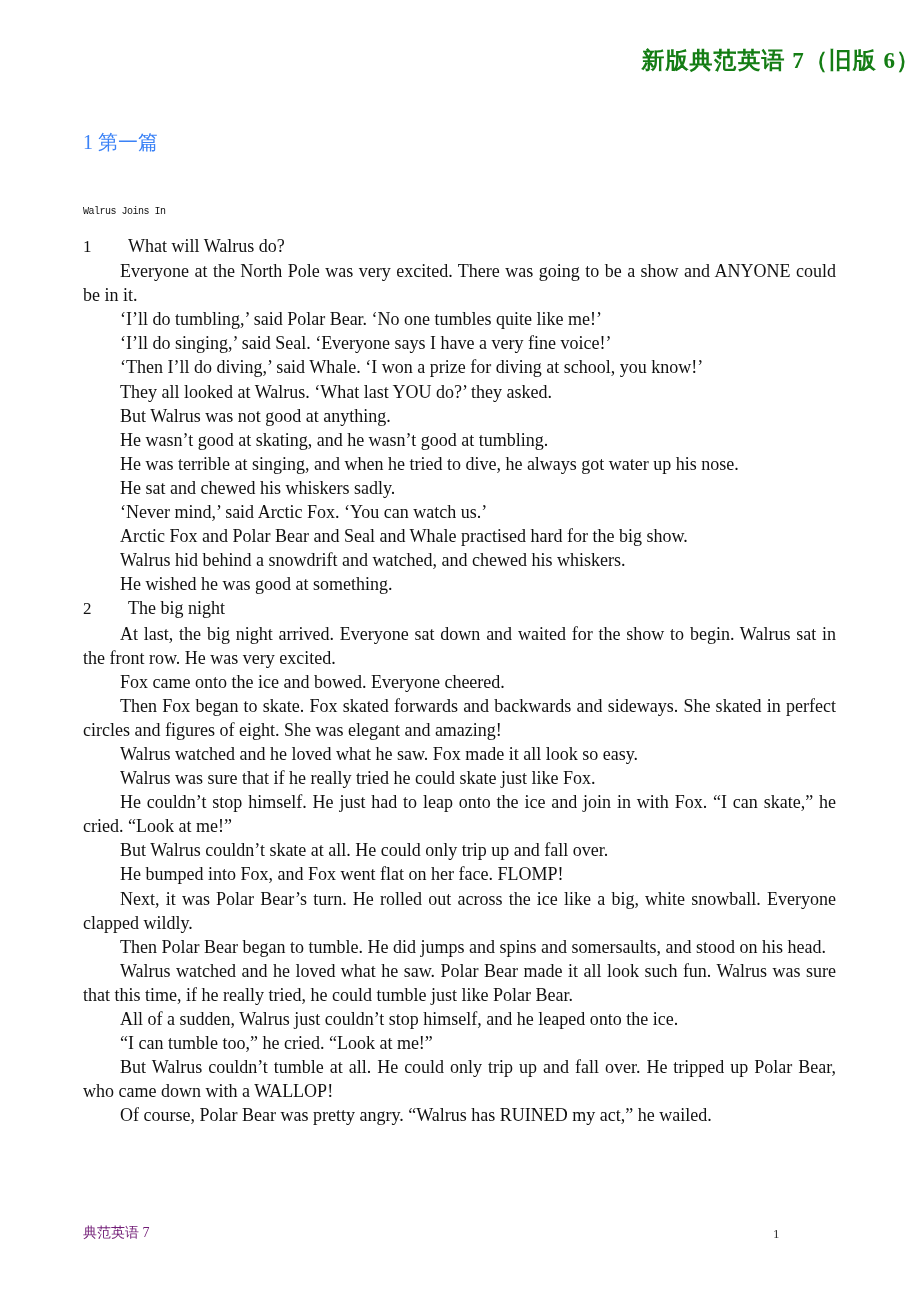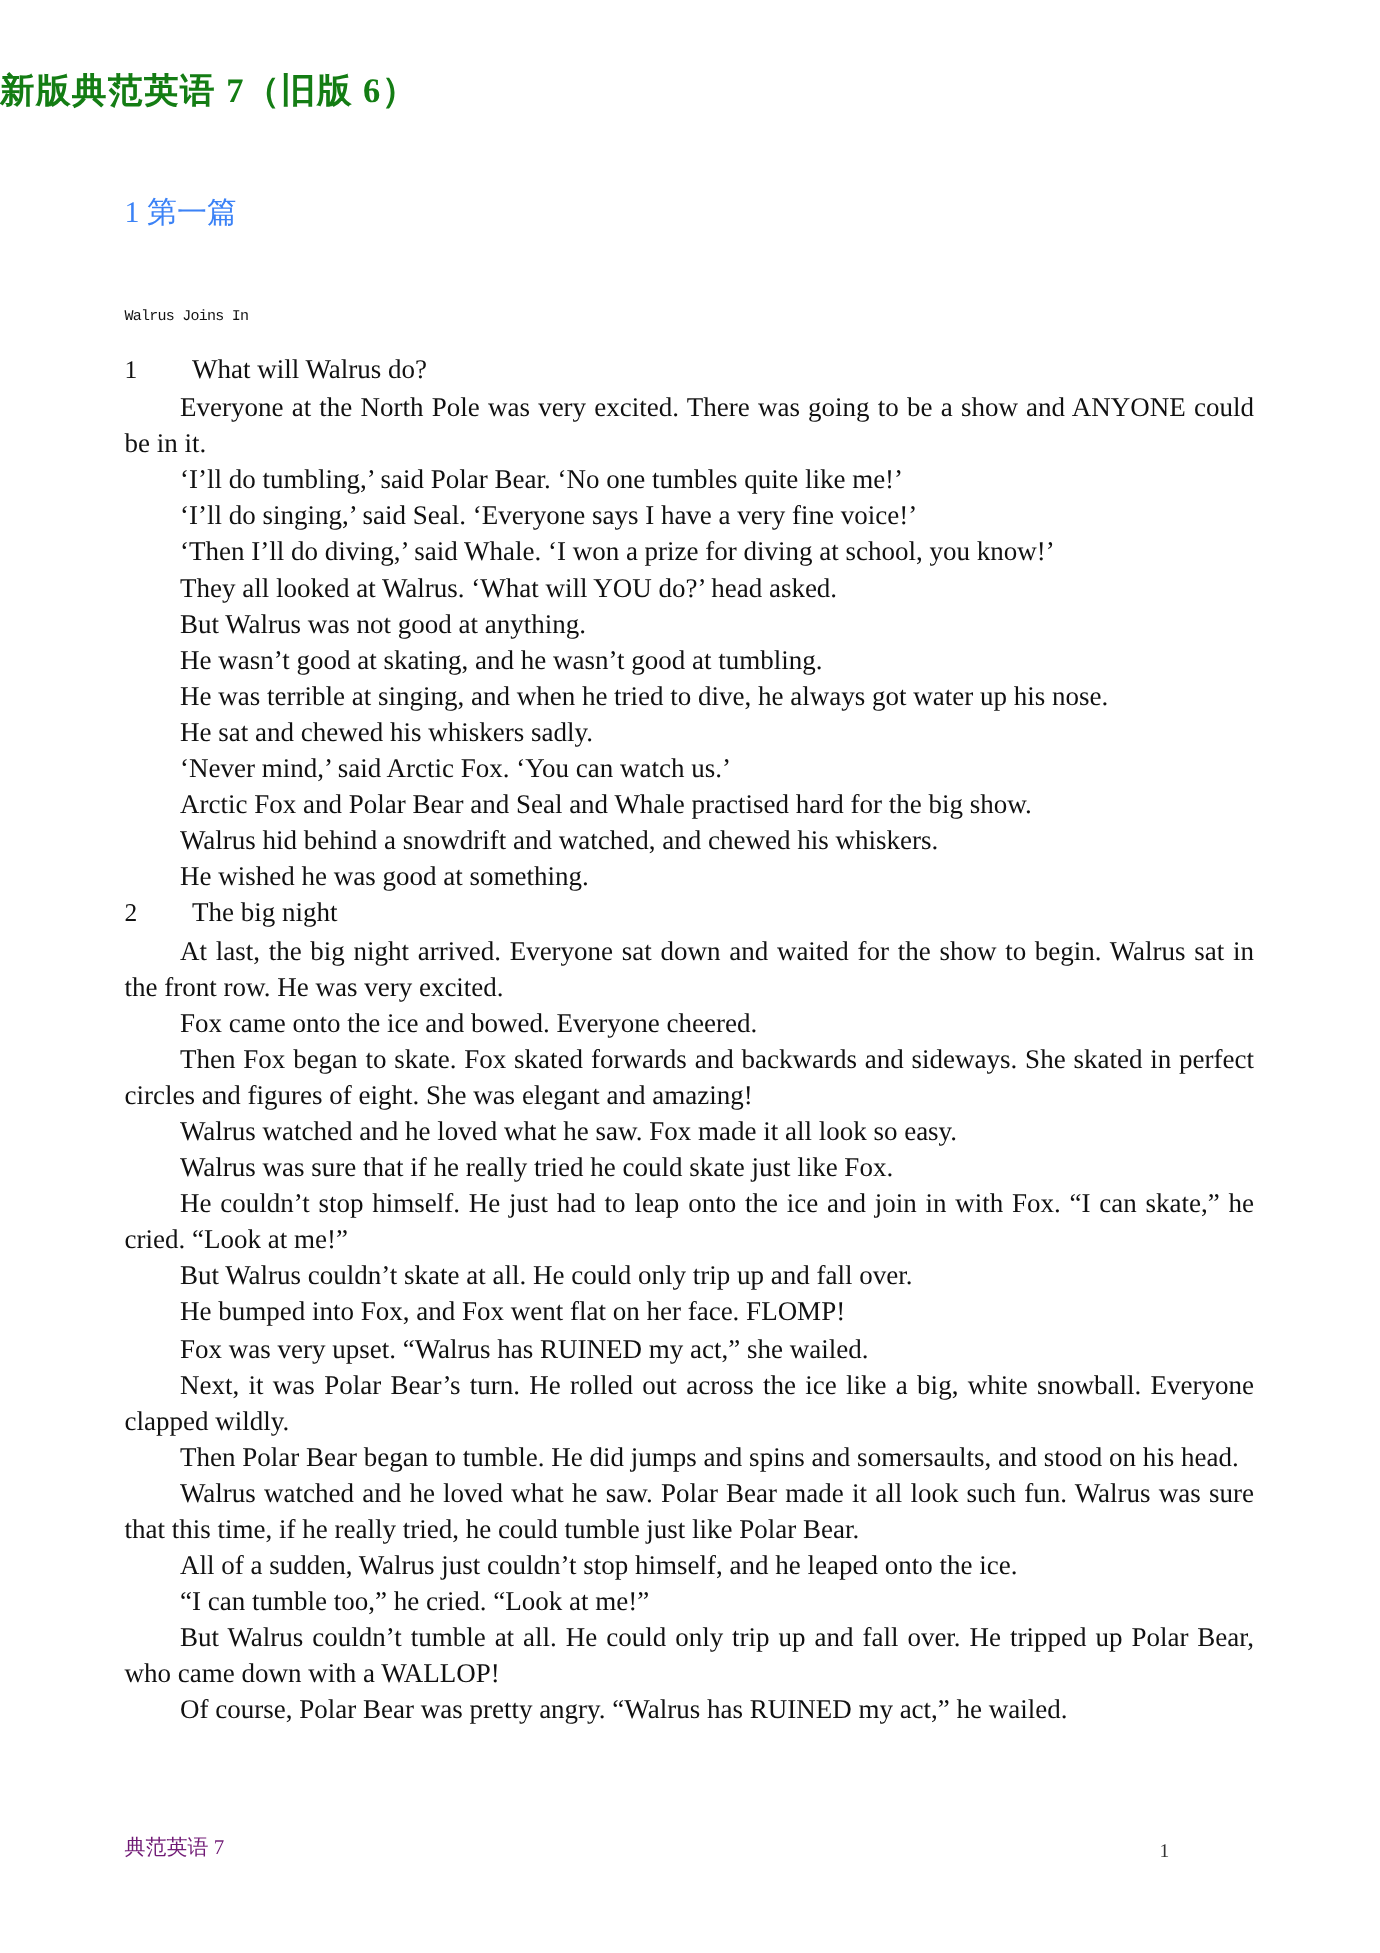--- a/index.html
+++ b/index.html
@@ -14,21 +14,21 @@
     background: #ffffff;
     font-family: "Liberation Serif", "DejaVu Serif", serif;
     color: #111111;
     overflow: hidden;
   }
   .doc-title {
     position: absolute;
     top: 44px;
     left: 0;
     width: 100%;
-    text-align: left;
+    text-align: right;
     font-size: 23px;
     font-weight: bold;
     line-height: 34px;
     color: #147d14;
     letter-spacing: 1px;
   }
   .section-label {
     position: absolute;
     top: 129px;
     left: 83px;
@@ -94,39 +94,38 @@
   <div class="section-label">1 第一篇</div>
 
   <div class="story-title">Walrus Joins In</div>
 
   <div class="story-body">
       <div class="h"><span class="hnum">1</span><span>What will Walrus do?</span></div>
       <p class="para">Everyone at the North Pole was very excited. There was going to be a show and ANYONE could be in it.</p>
       <p class="para">‘I’ll do tumbling,’ said Polar Bear. ‘No one tumbles quite like me!’</p>
       <p class="para">‘I’ll do singing,’ said Seal. ‘Everyone says I have a very fine voice!’</p>
       <p class="para">‘Then I’ll do diving,’ said Whale. ‘I won a prize for diving at school, you know!’</p>
-      <p class="para">They all looked at Walrus. ‘What will YOU do?’ head asked.</p>
+      <p class="para">They all looked at Walrus. ‘What last YOU do?’ they asked.</p>
       <p class="para">But Walrus was not good at anything.</p>
       <p class="para">He wasn’t good at skating, and he wasn’t good at tumbling.</p>
       <p class="para">He was terrible at singing, and when he tried to dive, he always got water up his nose.</p>
       <p class="para">He sat and chewed his whiskers sadly.</p>
       <p class="para">‘Never mind,’ said Arctic Fox. ‘You can watch us.’</p>
       <p class="para">Arctic Fox and Polar Bear and Seal and Whale practised hard for the big show.</p>
       <p class="para">Walrus hid behind a snowdrift and watched, and chewed his whiskers.</p>
       <p class="para">He wished he was good at something.</p>
       <div class="h"><span class="hnum">2</span><span>The big night</span></div>
       <p class="para">At last, the big night arrived. Everyone sat down and waited for the show to begin. Walrus sat in the front row. He was very excited.</p>
       <p class="para">Fox came onto the ice and bowed. Everyone cheered.</p>
       <p class="para">Then Fox began to skate. Fox skated forwards and backwards and sideways. She skated in perfect circles and figures of eight. She was elegant and amazing!</p>
       <p class="para">Walrus watched and he loved what he saw. Fox made it all look so easy.</p>
       <p class="para">Walrus was sure that if he really tried he could skate just like Fox.</p>
       <p class="para">He couldn’t stop himself. He just had to leap onto the ice and join in with Fox. “I can skate,” he cried. “Look at me!”</p>
       <p class="para">But Walrus couldn’t skate at all. He could only trip up and fall over.</p>
       <p class="para">He bumped into Fox, and Fox went flat on her face. FLOMP!</p>
-      <p class="para">Fox was very upset. “Walrus has RUINED my act,” she wailed.</p>
       <p class="para">Next, it was Polar Bear’s turn. He rolled out across the ice like a big, white snowball. Everyone clapped wildly.</p>
       <p class="para">Then Polar Bear began to tumble. He did jumps and spins and somersaults, and stood on his head.</p>
       <p class="para">Walrus watched and he loved what he saw. Polar Bear made it all look such fun. Walrus was sure that this time, if he really tried, he could tumble just like Polar Bear.</p>
       <p class="para">All of a sudden, Walrus just couldn’t stop himself, and he leaped onto the ice.</p>
       <p class="para">“I can tumble too,” he cried. “Look at me!”</p>
       <p class="para">But Walrus couldn’t tumble at all. He could only trip up and fall over. He tripped up Polar Bear, who came down with a WALLOP!</p>
       <p class="para">Of course, Polar Bear was pretty angry. “Walrus has RUINED my act,” he wailed.</p>
     </div>
 
   <div class="footer-left">典范英语 7</div>

